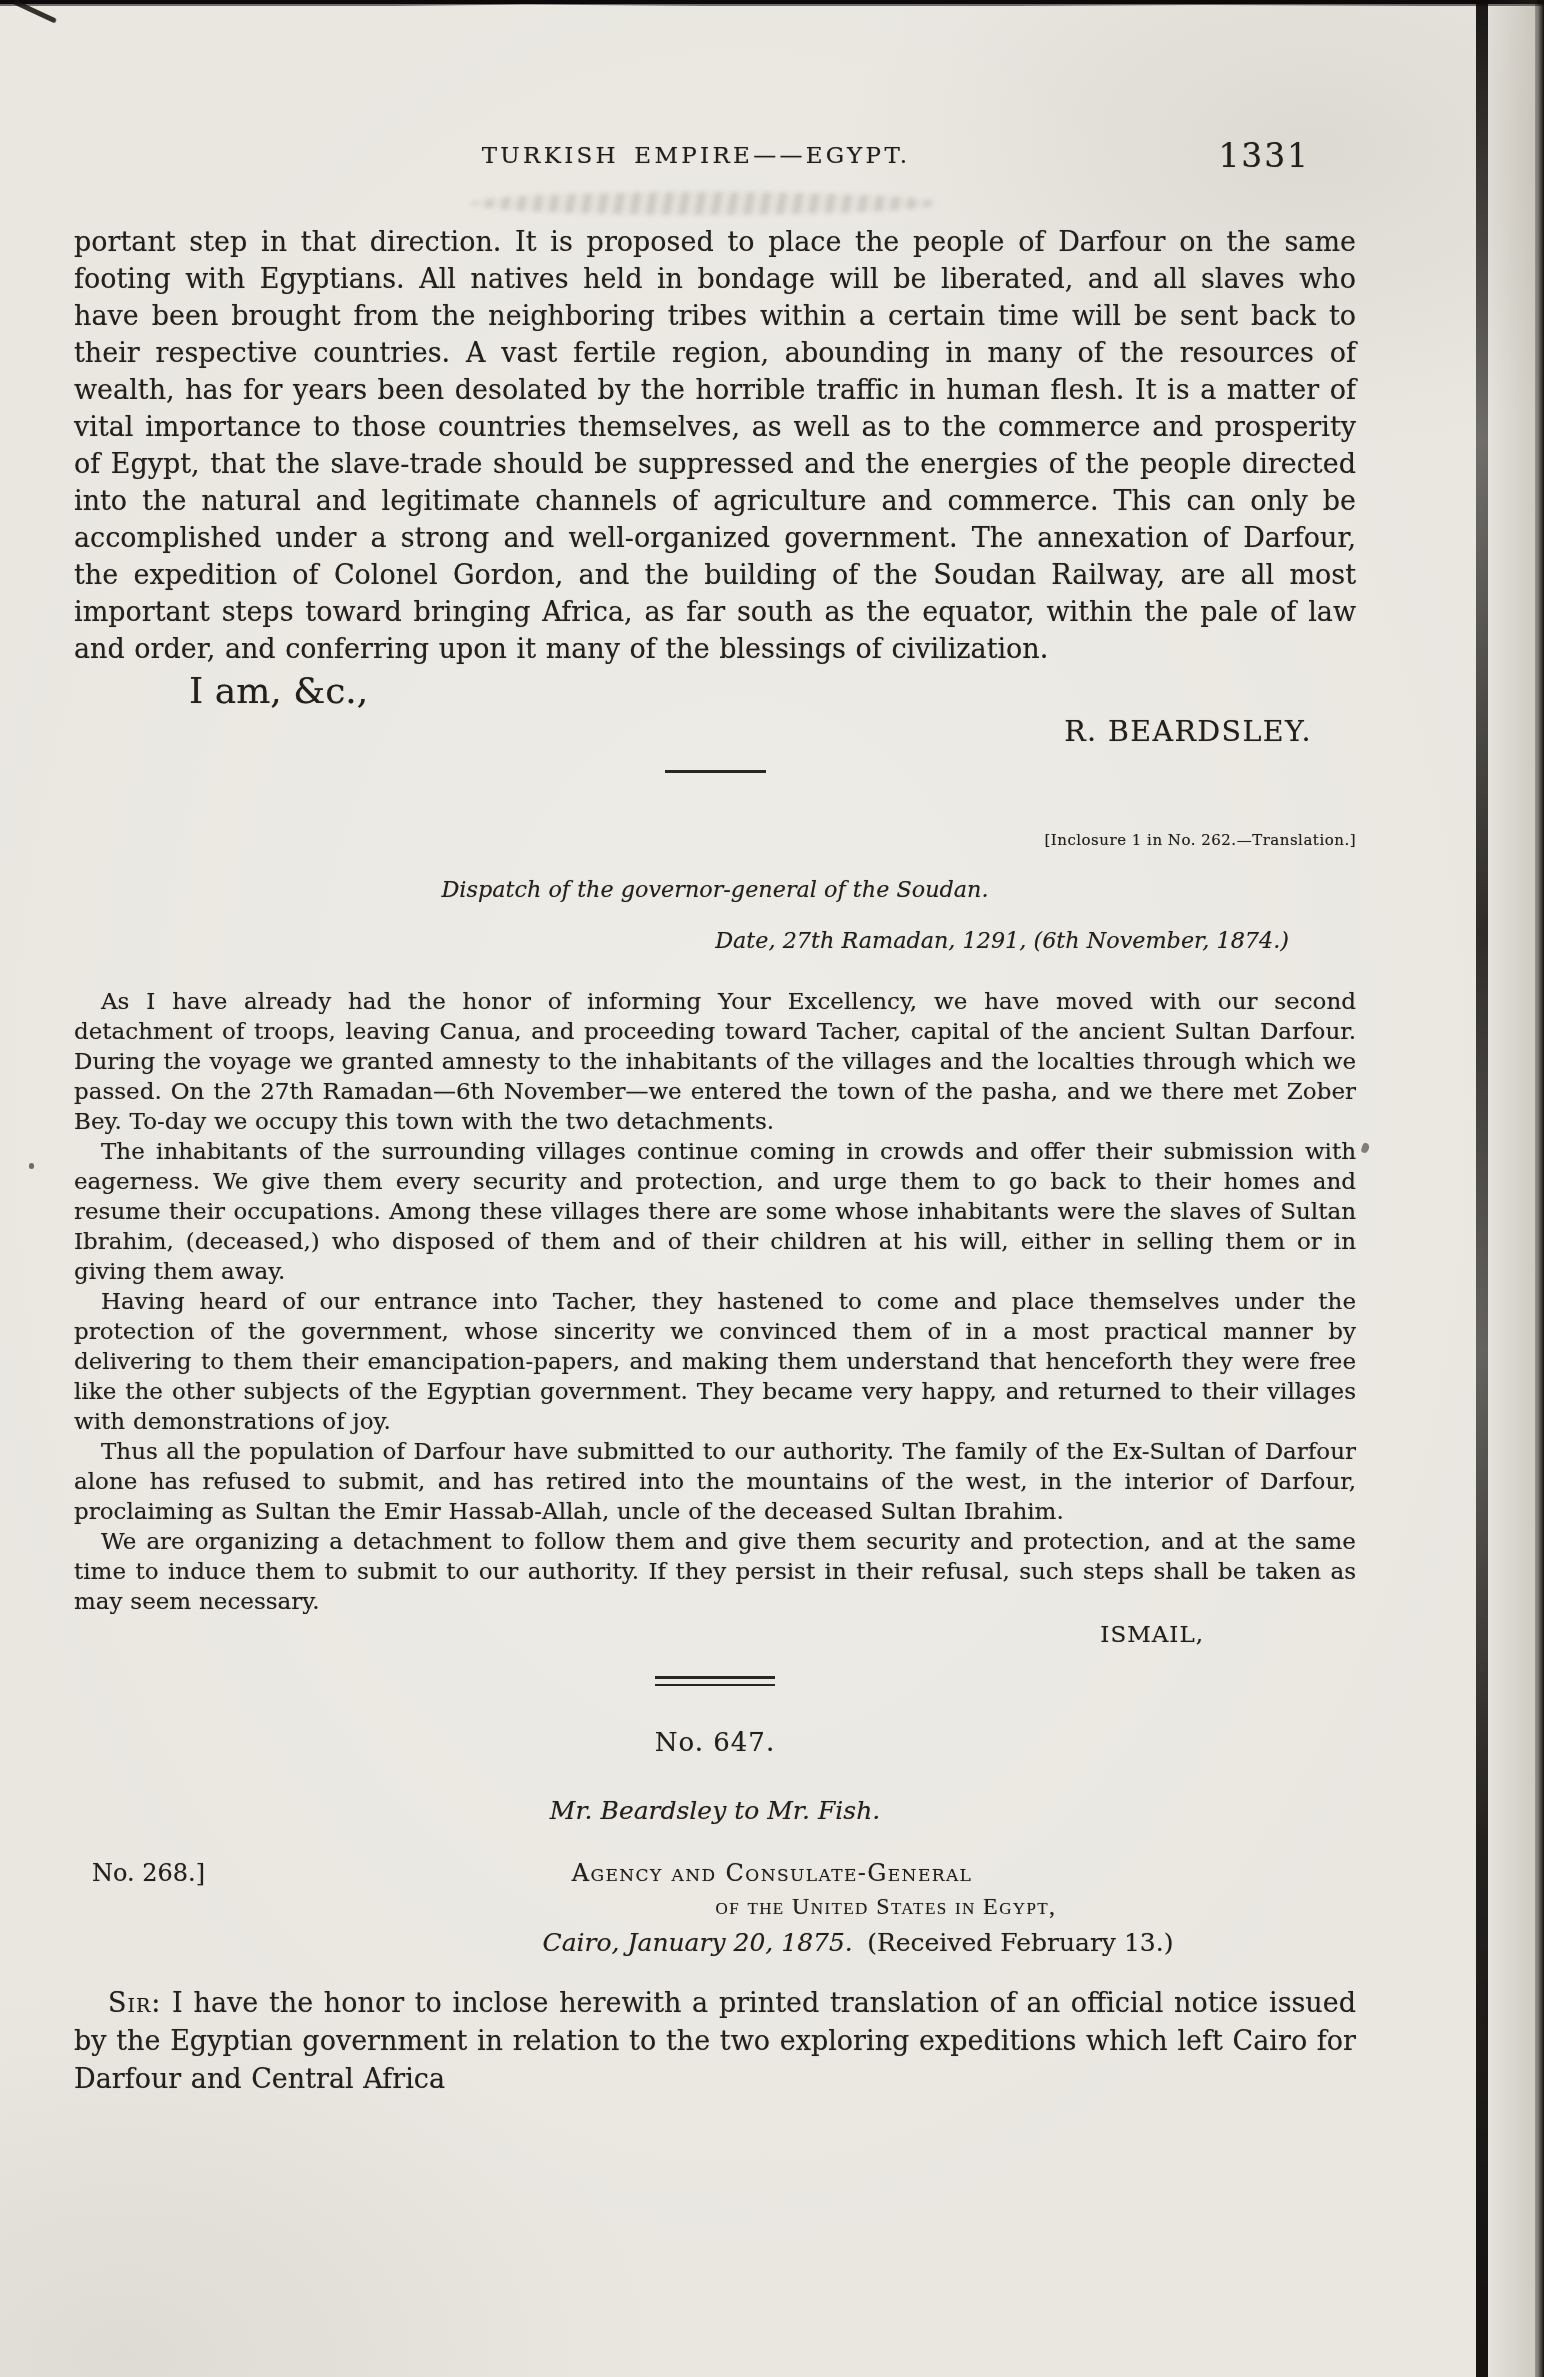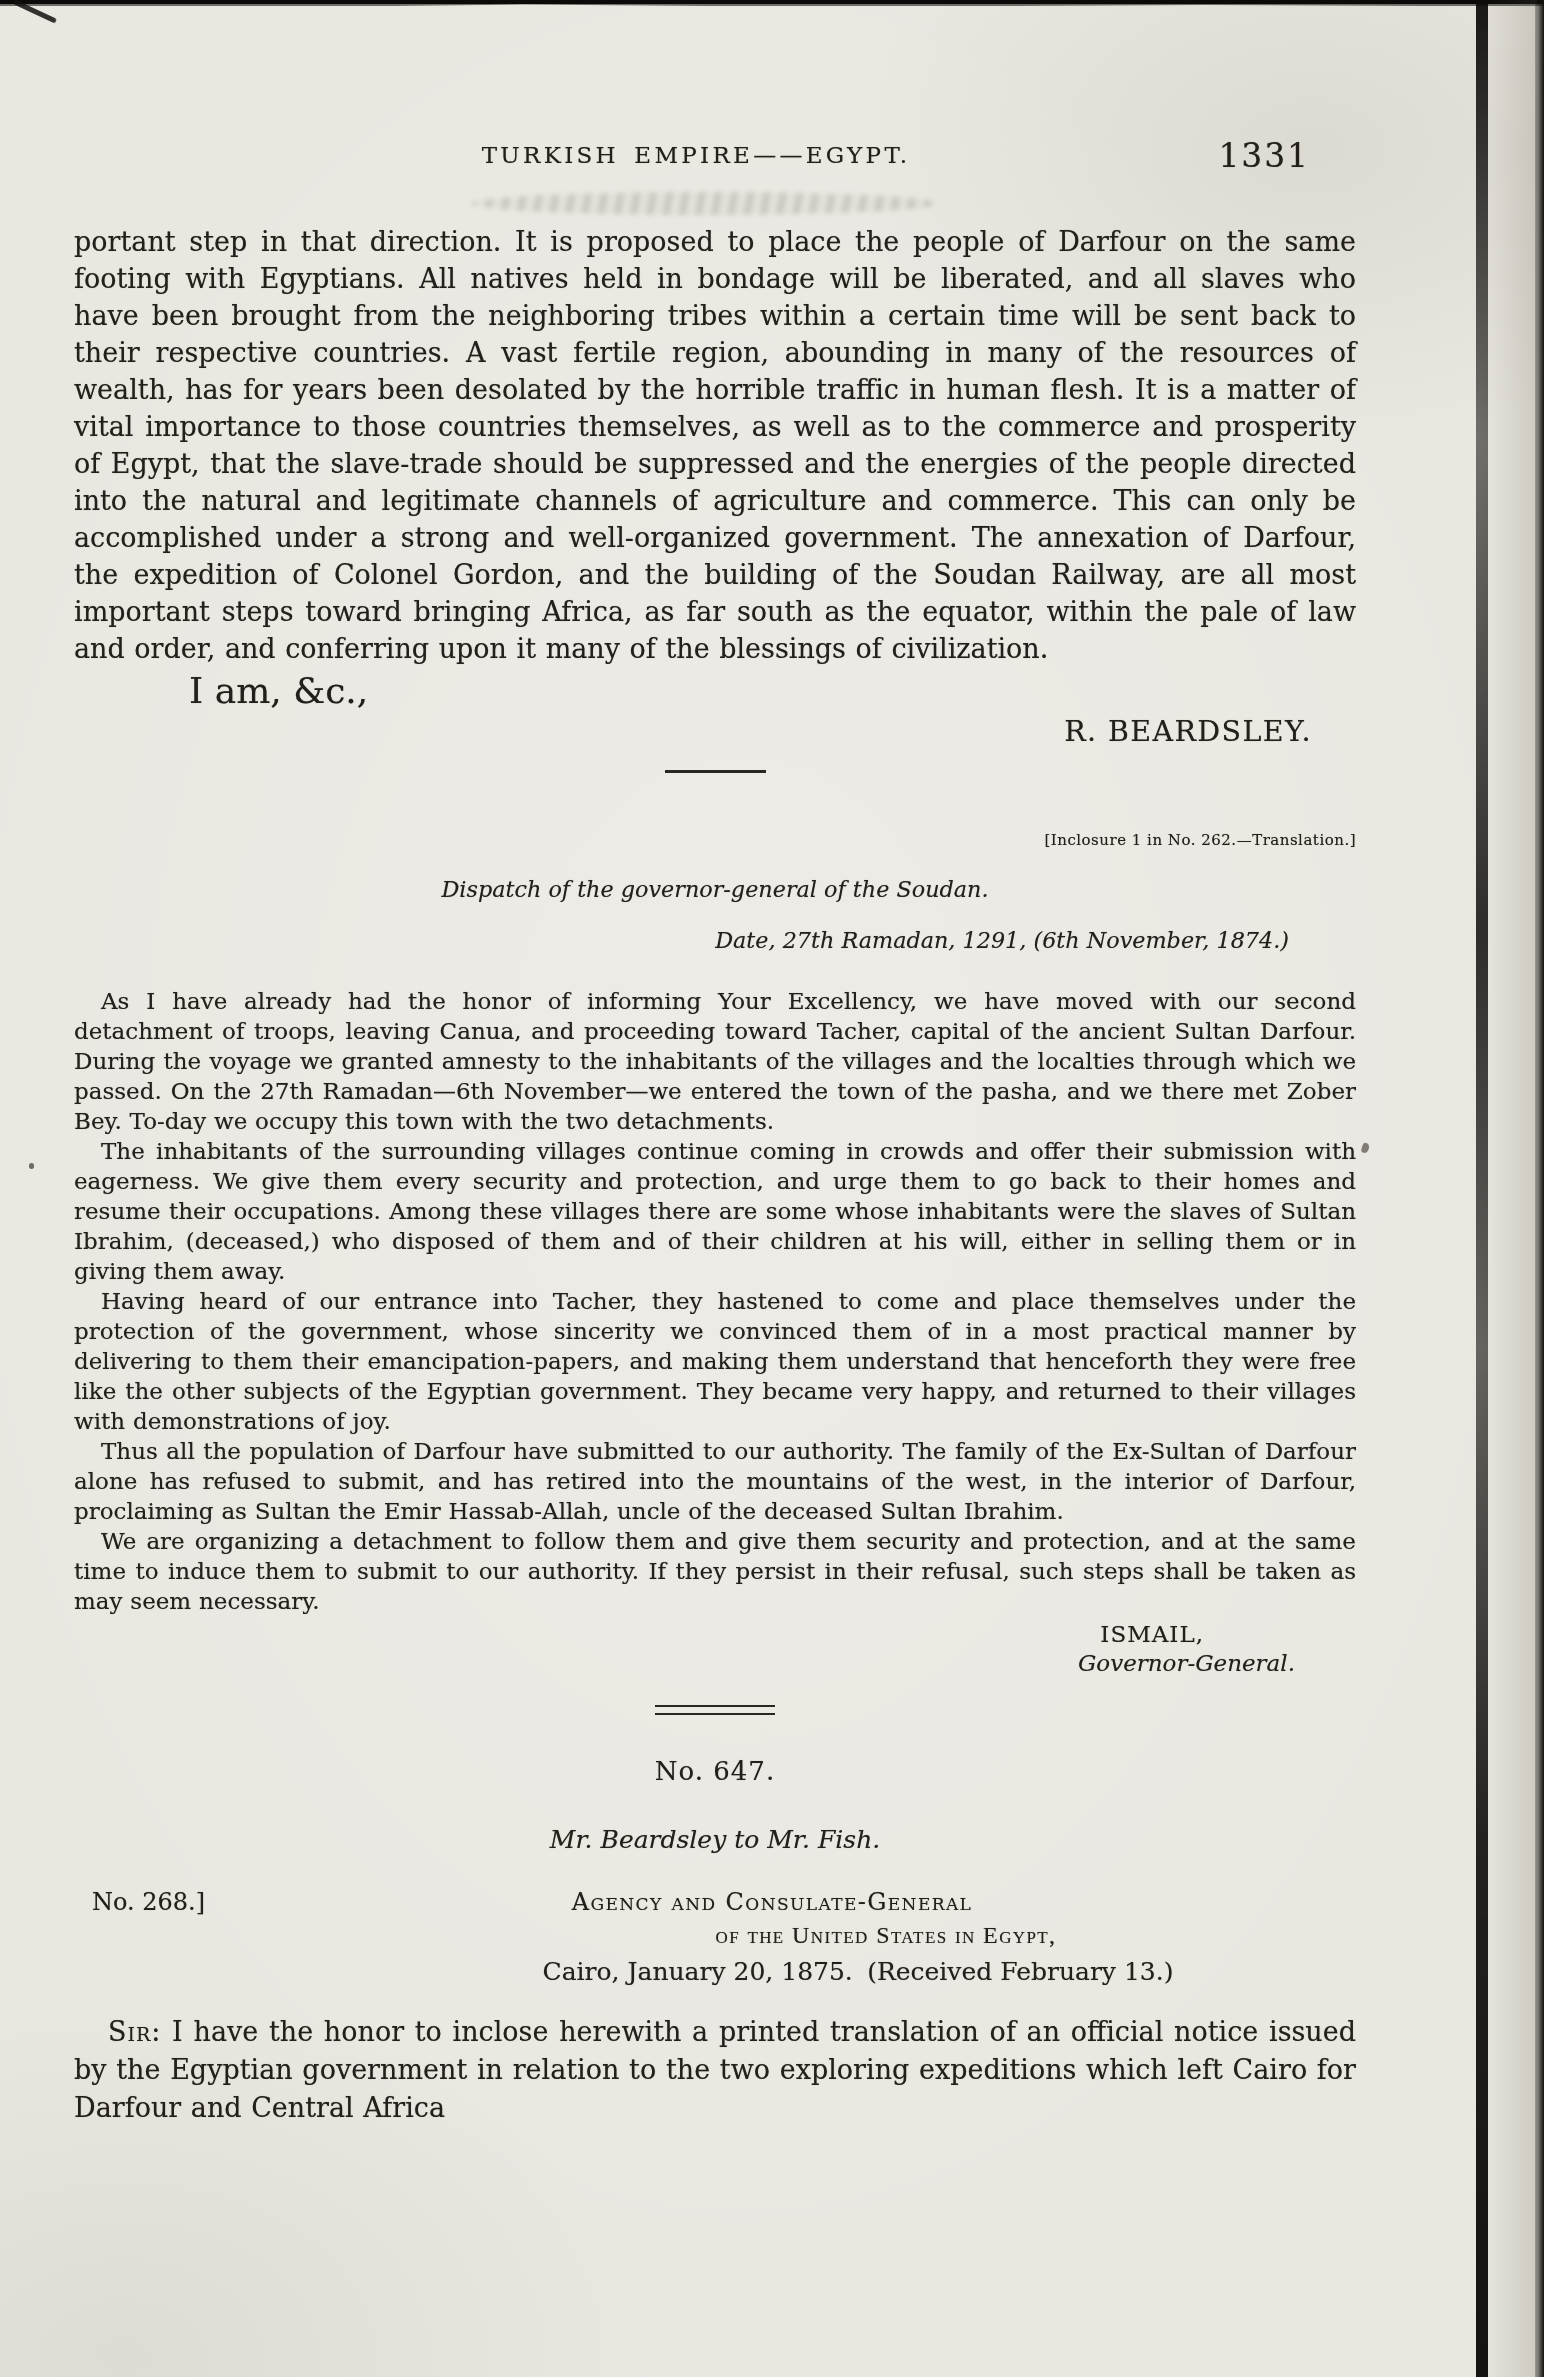--- a/index.html
+++ b/index.html
@@ -104,21 +104,21 @@
   .heading-row { position:relative; margin-top:34px; text-align:center; font-size:24px; }
   .doc-ref { position:absolute; left:18px; top:0; font-size:24px; font-variant:normal; }
   .agency-line1 {
     display:inline-block; transform:translateX(57px);
     font-variant:small-caps; letter-spacing:1.4px;
   }
   .agency-line2-wrap { margin:6.7px 0 0 0; text-align:center; font-size:24px;font-family:Liberation Serif, serif; }
   .agency-line2 { display:inline-block; transform:translateX(171px); font-variant:small-caps; letter-spacing:1.4px; }
   .place-date-wrap { margin:7.6px 0 0 0; text-align:center; font-size:25px; }
   .place-date-inner { display:inline-block; transform:translateX(143px); }
-  .place-date { }
+  .place-date { font-style:italic; }
   .received { margin-left:14.3px; }
 
   .opening { margin-top:27px; text-indent:34px; line-height:38px; }
   .salutation { font-variant:small-caps; letter-spacing:1px; }
 </style>
 </head>
 <body>
 
 <div class="page">
 
@@ -149,21 +149,20 @@
     <section>
       <p class="inclosure-heading ink">[Inclosure 1 in No. 262.—Translation.]</p>
       <p class="inclosure-title ink">Dispatch of the governor-general of the Soudan.</p>
       <p class="inclosure-dateline ink">Date, 27th Ramadan, 1291, (6th November, 1874.)</p>
       <p class="inc-para first ink">As I have already had the honor of informing Your Excellency, we have moved with our second detachment of troops, leaving Canua, and proceeding toward Tacher, capital of the ancient Sultan Darfour. During the voyage we granted amnesty to the inhabitants of the villages and the localties through which we passed. On the 27th Ramadan—6th November—we entered the town of the pasha, and we there met Zober Bey. To-day we occupy this town with the two detachments.</p>
       <p class="inc-para ink">The inhabitants of the surrounding villages continue coming in crowds and offer their submission with eagerness. We give them every security and protection, and urge them to go back to their homes and resume their occupations. Among these villages there are some whose inhabitants were the slaves of Sultan Ibrahim, (deceased,) who disposed of them and of their children at his will, either in selling them or in giving them away.</p>
       <p class="inc-para ink">Having heard of our entrance into Tacher, they hastened to come and place themselves under the protection of the government, whose sincerity we convinced them of in a most practical manner by delivering to them their emancipation-papers, and making them understand that henceforth they were free like the other subjects of the Egyptian government. They became very happy, and returned to their villages with demonstrations of joy.</p>
       <p class="inc-para ink">Thus all the population of Darfour have submitted to our authority. The family of the Ex-Sultan of Darfour alone has refused to submit, and has retired into the mountains of the west, in the interior of Darfour, proclaiming as Sultan the Emir Hassab-Allah, uncle of the deceased Sultan Ibrahim.</p>
       <p class="inc-para ink">We are organizing a detachment to follow them and give them security and protection, and at the same time to induce them to submit to our authority. If they persist in their refusal, such steps shall be taken as may seem necessary.</p>
       <p class="inc-signature ink">ISMAIL,</p>
-      <p class="inc-signature-title ink">Governor-General.</p>
     </section>
 
     <div class="rule-double">
       <div class="r1"></div>
       <div class="r2"></div>
     </div>
 
     <section>
       <p class="doc-number ink">No. 647.</p>
       <p class="doc-title ink">Mr. Beardsley to Mr. Fish.</p>

